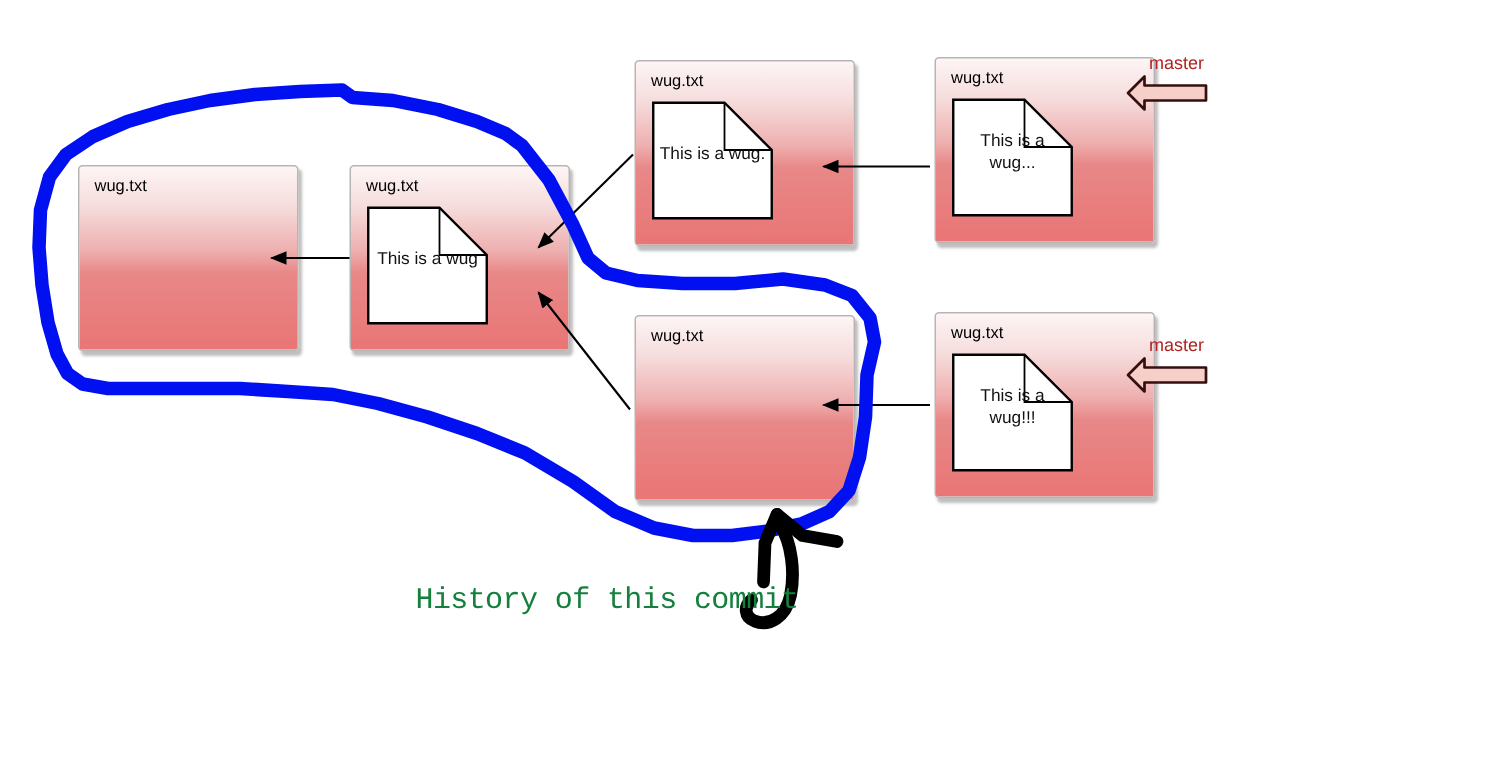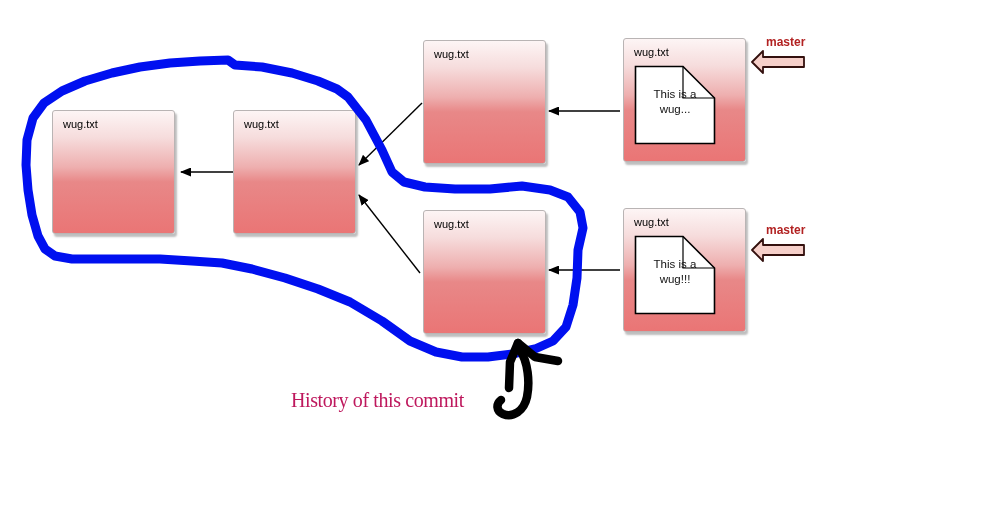--- a/index.html
+++ b/index.html
@@ -5,58 +5,79 @@
   html,body { margin:0; padding:0; background:#ffffff; }
   .stage {
     position:relative; width:991px; height:508px; overflow:hidden;
     font-family:"Liberation Sans", sans-serif; background:#ffffff;
   }
   .commit-box {
     position:absolute; width:121px; height:122px;
     border:1px solid #b9b4b4; border-radius:3px;
     background:linear-gradient(180deg,#fdf5f5 0%, #f6dcdc 22%, #eeafaf 46%, #e88888 58%, #ea7575 100%);
     box-shadow:2px 3px 2px rgba(110,110,110,0.45);
+    padding-left:24px;
   }
   .box-title {
     position:absolute; left:10px; top:7px;
     font-size:11px; color:#000; white-space:nowrap;
   }
   .doc { position:absolute; left:10px; top:26px; width:82px; height:80px; }
   .doc svg { position:absolute; left:0; top:0; }
   .doc-text {
     position:absolute; left:0; top:0; width:82px; height:80px;
     display:flex; flex-direction:column; align-items:center; justify-content:center;
     padding-bottom:7px; box-sizing:border-box;
     font-size:11.5px; line-height:15px; color:#111; text-align:center; white-space:nowrap;
   }
   .overlay { position:absolute; left:0; top:0; pointer-events:none; }
   .ref-label {
-    position:absolute; font-size:12px; font-weight:bold; color:#b22222; white-space:nowrap;
+    position:absolute; font-size:12px; font-weight:normal; color:#b22222; white-space:nowrap;
   }
   .caption {
     position:absolute; left:277px; top:389px;
-    font-family:Liberation Serif, serif; font-size:20px; letter-spacing:-0.4px;
-    color:#be185d; white-space:nowrap;margin-left:14px;
+    font-family:Liberation Mono, monospace; font-size:20px; letter-spacing:-0.4px;
+    color:#15803d; white-space:nowrap;
   }
 </style>
 </head>
 <body>
 
 <div class="stage">
 
   <div class="commit-box" style="left:52px; top:110px;">
     <div class="box-title">wug.txt</div>
   </div>
 
   <div class="commit-box" style="left:233px; top:110px;">
     <div class="box-title">wug.txt</div>
+    <div class="doc">
+      <svg width="82" height="80" viewBox="0 0 82 80">
+        <path d="M1.5,1.5 H49 L80.5,33 V78.5 H1.5 Z" fill="#ffffff" stroke="#000" stroke-width="1.6"></path>
+        <path d="M49,1.5 V33 H80.5" fill="none" stroke="#000" stroke-width="1.2"></path>
+      </svg>
+      <div class="doc-text">
+        <div>This is a wug</div>
+        <div></div>
+      </div>
+    </div>
   </div>
 
   <div class="commit-box" style="left:423px; top:40px;">
     <div class="box-title">wug.txt</div>
+    <div class="doc">
+      <svg width="82" height="80" viewBox="0 0 82 80">
+        <path d="M1.5,1.5 H49 L80.5,33 V78.5 H1.5 Z" fill="#ffffff" stroke="#000" stroke-width="1.6"></path>
+        <path d="M49,1.5 V33 H80.5" fill="none" stroke="#000" stroke-width="1.2"></path>
+      </svg>
+      <div class="doc-text">
+        <div>This is a wug.</div>
+        <div></div>
+      </div>
+    </div>
   </div>
 
   <div class="commit-box" style="left:623px; top:38px;">
     <div class="box-title">wug.txt</div>
     <div class="doc">
       <svg width="82" height="80" viewBox="0 0 82 80">
         <path d="M1.5,1.5 H49 L80.5,33 V78.5 H1.5 Z" fill="#ffffff" stroke="#000" stroke-width="1.6"></path>
         <path d="M49,1.5 V33 H80.5" fill="none" stroke="#000" stroke-width="1.2"></path>
       </svg>
       <div class="doc-text">

